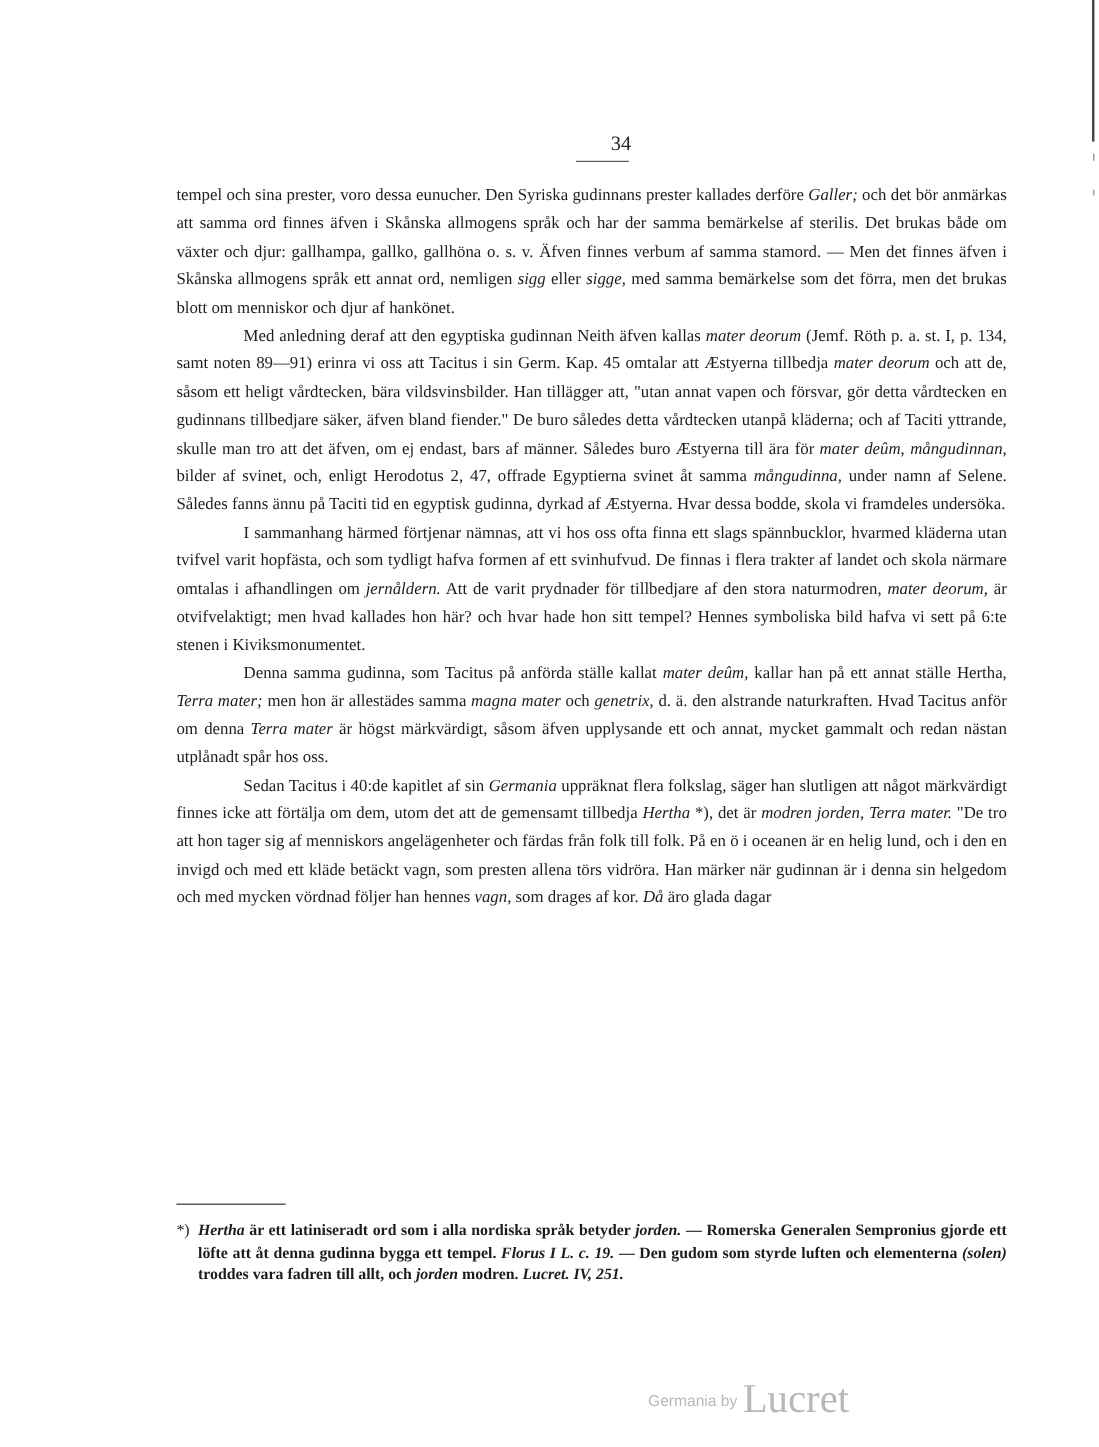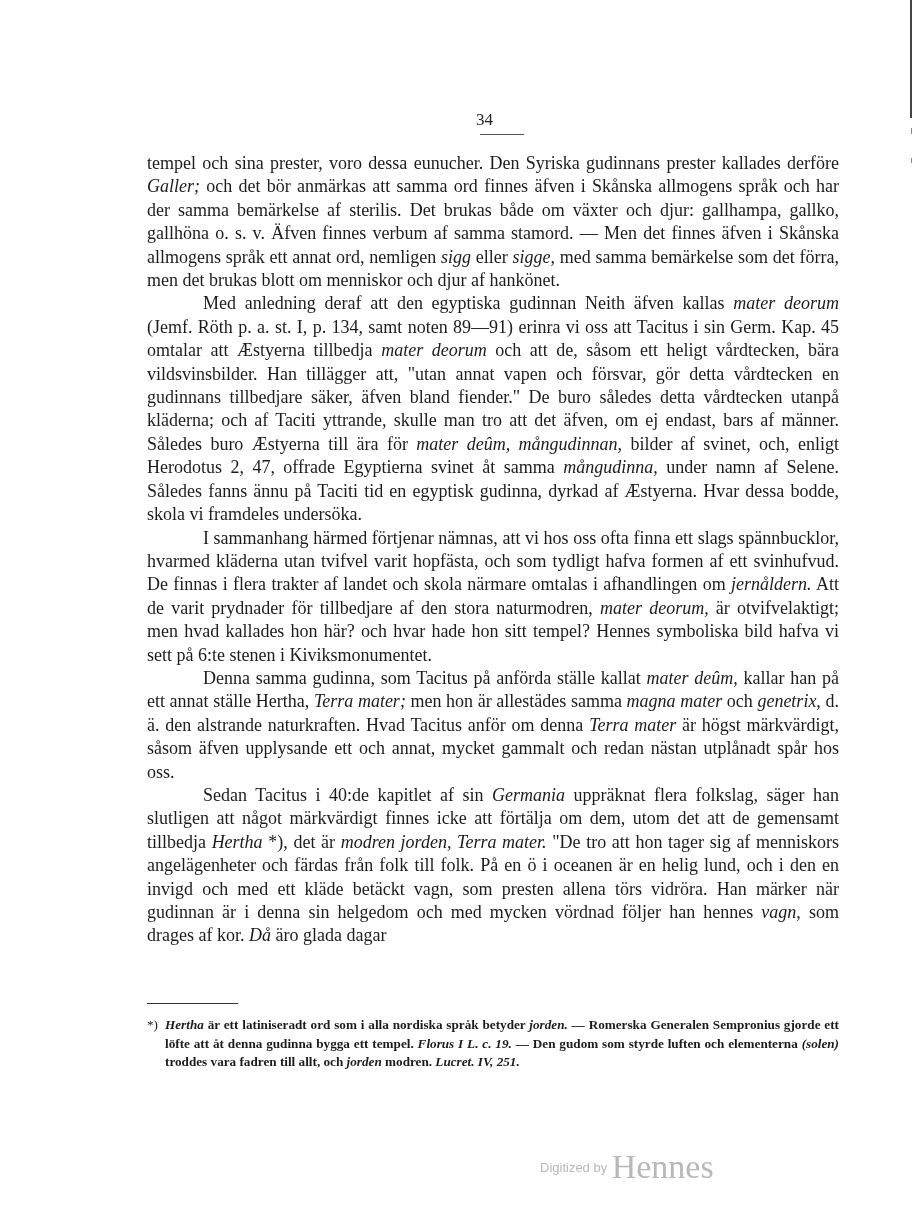--- a/index.html
+++ b/index.html
@@ -3,27 +3,27 @@
 <meta charset="utf-8">
 <style>
   html, body { margin:0; padding:0; }
   body {
     width:916px; height:1206px; background:#ffffff; position:relative; overflow:hidden;
     font-family:"Liberation Serif","DejaVu Serif",serif; color:#1a1a1a;
   }
   .edge-line { position:absolute; left:910px; top:0; width:2px; height:118px; background:#444; }
   .edge-dot { position:absolute; left:911px; width:1px; background:#888; }
   .page-number {
-    position:absolute; top:110px; left:476px; width:50px; text-align:left;
+    position:absolute; top:110px; left:476px; width:50px; text-align:right;
     font-size:17px; color:#222;
   }
   .page-number-rule { position:absolute; top:134px; left:480px; width:44px; height:1px; background:#555; }
   .body-text {
     position:absolute; top:152px; left:147px; width:692px;
-    font-size:18px; line-height:23.4px; text-align:justify; color:#1c1c1c;
+    font-size:14px; line-height:23.4px; text-align:justify; color:#1c1c1c;
   }
   .body-text p { margin:0; }
   .body-text p.indent { text-indent:56px; }
   i { font-style:italic; }
   .footnote-rule { position:absolute; top:1003px; left:147px; width:91px; height:1px; background:#333; }
   .footnote {
     position:absolute; top:1016px; left:147px; width:692px;
     font-size:13.2px; line-height:18.5px; text-align:justify; color:#1c1c1c;
   }
   .footnote .fn-body { display:block; padding-left:18px;font-weight:bold; }
@@ -53,15 +53,15 @@
     <p class="indent"><span>Sedan Tacitus i 40:de kapitlet af sin </span><i>Germania</i><span> uppräknat flera folkslag, säger han slutligen att något märkvärdigt finnes icke att förtälja om dem, utom det att de gemensamt tillbedja </span><i>Hertha</i><span> *), det är </span><i>modren jorden, Terra mater.</i><span>  "De tro att hon tager sig af menniskors angelägenheter och färdas från folk till folk.  På en ö i oceanen är en helig lund, och i den en invigd och med ett kläde betäckt vagn, som presten allena törs vidröra.  Han märker när gudinnan är i denna sin helgedom och med mycken vördnad följer han hennes </span><i>vagn,</i><span> som drages af kor.  </span><i>Då</i><span> äro glada dagar</span></p>
   </div>
 
 <div class="footnote-rule"></div>
 <div class="footnote" id="footnote">
   <span class="fn-mark">*)</span>
   <span class="fn-body" id="fn-body"><i>Hertha</i><span> är ett latiniseradt ord som i alla nordiska språk betyder </span><i>jorden.</i><span> — Romerska Generalen Sempronius gjorde ett löfte att åt denna gudinna bygga ett tempel. </span><i>Florus I L. c. 19.</i><span> — Den gudom som styrde luften och elementerna </span><i>(solen)</i><span> troddes vara fadren till allt, och </span><i>jorden</i><span> modren. </span><i>Lucret. IV, 251.</i></span>
 </div>
 
 <div class="watermark">
-  <span class="small">Digitized by</span>
-  <span class="big">Hennes</span>
+  <span class="small">Germania by</span>
+  <span class="big">Lucret</span>
 </div>
 
 </body></html>

